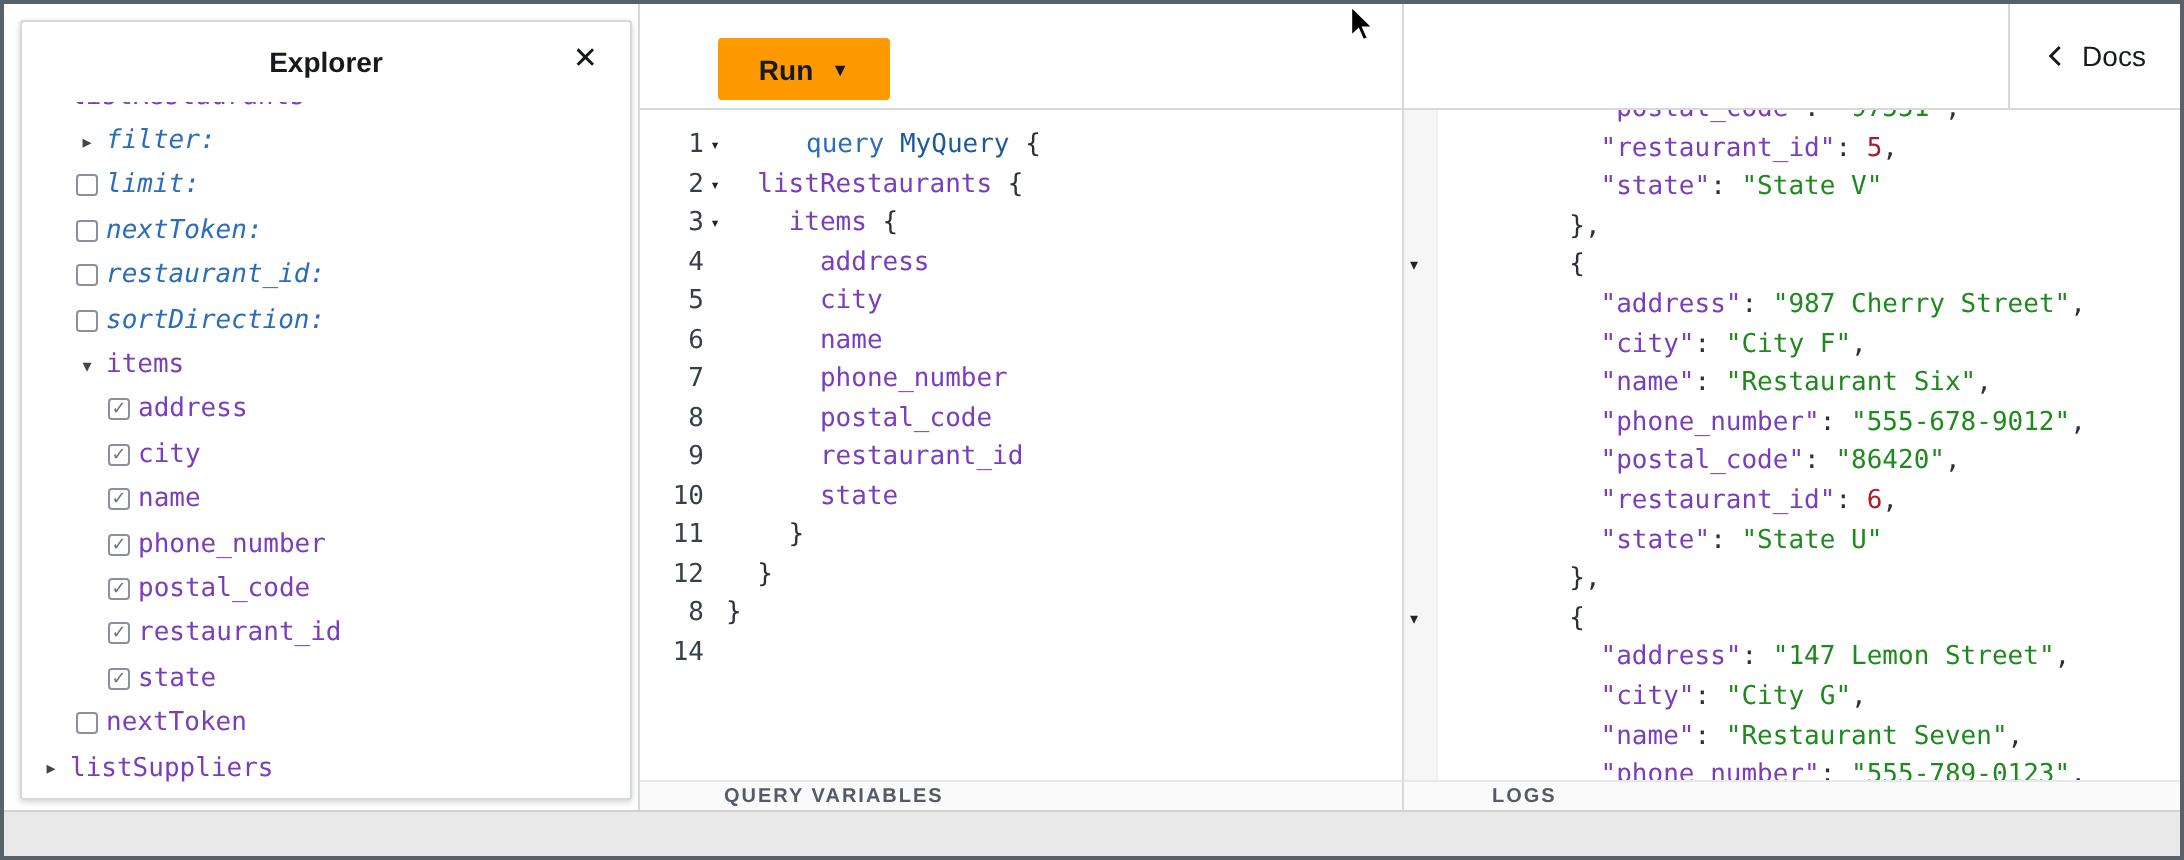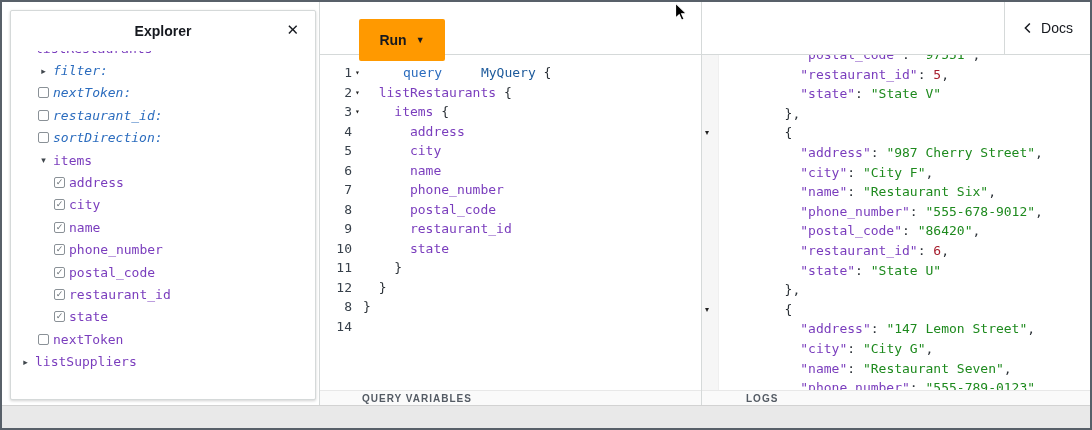--- a/index.html
+++ b/index.html
@@ -20,38 +20,38 @@
   .trow{display:flex;align-items:center;height:22.4px;cursor:pointer;}
   .ind0{padding-left:8px;} .ind1{padding-left:26px;} .ind2{padding-left:42px;}
   .ticon{width:13px;flex-shrink:0;display:inline-flex;justify-content:center;align-items:center;}
   .tog{font-size:9px;color:#3f464c;}
   .cbx{width:11px;height:11px;box-sizing:border-box;border:1px solid #8a9197;border-radius:2px;background:#fff;display:inline-flex;align-items:center;justify-content:center;font-size:9px;line-height:1;color:#6a7177;}
   .tlabel{margin-left:3px;font-family:"DejaVu Sans Mono","Liberation Mono",monospace;font-size:13px;}
   .k-arg{color:#2b6cbe;font-style:italic;} .k-field{color:#7a3dbd;}
 
   
   .topbar{position:absolute;top:0;left:0;right:0;height:53px;background:#fff;border-bottom:1px solid #d5d9d9;box-sizing:border-box;}
-  .run-btn{position:absolute;left:39px;top:17px;width:86px;height:42px;background:#ff9900;border:none;border-radius:2px;font-family:"Liberation Sans",sans-serif;font-weight:bold;font-size:14px;color:#16191f;display:flex;align-items:center;justify-content:center;gap:9px;cursor:pointer;}
+  .run-btn{position:absolute;left:39px;top:17px;width:86px;height:31px;background:#ff9900;border:none;border-radius:2px;font-family:"Liberation Sans",sans-serif;font-weight:bold;font-size:14px;color:#16191f;display:flex;align-items:center;justify-content:center;gap:9px;cursor:pointer;}
   .run-caret{font-size:9px;}
   .docs-btn{position:absolute;right:0;top:0;width:86px;height:100%;border-left:1px solid #d5d9d9;box-sizing:border-box;display:flex;align-items:center;justify-content:center;gap:7px;font-size:14px;color:#16191f;cursor:pointer;}
 
   
   .content{position:absolute;top:53px;left:0;right:0;bottom:15px;overflow:hidden;}
   .editor-lines{padding-top:8px;}
   .mono, .eline, .rline{font-family:"DejaVu Sans Mono","Liberation Mono",monospace;font-size:13px;}
   .eline{display:flex;height:19.5px;line-height:19.5px;}
   .lnum{width:32px;text-align:right;color:#37404a;flex-shrink:0;}
   .lfold{width:11px;text-align:center;font-size:8px;color:#222;flex-shrink:0;}
   .lcode{white-space:pre;}
   .gutter-bg{position:absolute;left:0;top:0;bottom:0;width:16px;background:#f6f6f6;border-right:1px solid #efefef;}
   .rlines{position:relative;margin-top:-10px;}
   .rline{display:flex;height:19.6px;line-height:19.6px;}
   .rcode{white-space:pre;padding-left:20px;}
   .rfold{position:absolute;left:3px;font-size:8px;color:#222;}
-  .tk-kw{color:#2b6cbe;margin-left:40px;} .tk-def{color:#1d5a9b;margin-left:31px;} .tk-field{color:#7a3dbd;}
+  .tk-kw{color:#2b6cbe;margin-left:40px;} .tk-def{color:#1d5a9b;} .tk-field{color:#7a3dbd;}
   .tk-key{color:#7a3dbd;} .tk-str{color:#1e8a1e;} .tk-num{color:#a61d2d;} .tk-p{color:#2b3137;}
 
   
   .bottom-tab{position:absolute;left:0;right:0;bottom:0;height:15px;background:#fafafa;border-top:1px solid #e8e8e8;box-sizing:border-box;display:flex;align-items:center;font-weight:bold;font-size:10px;letter-spacing:1px;color:#545b64;cursor:pointer;}
   .qv-tab{padding-left:42px;align-items:center;} .logs-tab{padding-left:44px;}
 
   .cursor{position:absolute;left:672px;top:0;pointer-events:none;z-index:50;}
 </style>
 </head>
 <body>
@@ -75,20 +75,26 @@
             <div class="trow ind1">
               <span class="ticon">
                 <span class="tog">▸</span>
               </span>
               <span class="tlabel k-arg">filter:</span>
             </div>
             <div class="trow ind1">
               <span class="ticon">
                 <span class="cbx"></span>
               </span>
+              <span class="tlabel k-arg">limit:</span>
+            </div>
+            <div class="trow ind1">
+              <span class="ticon">
+                <span class="cbx"></span>
+              </span>
               <span class="tlabel k-arg">nextToken:</span>
             </div>
             <div class="trow ind1">
               <span class="ticon">
                 <span class="cbx"></span>
               </span>
               <span class="tlabel k-arg">restaurant_id:</span>
             </div>
             <div class="trow ind1">
               <span class="ticon">

